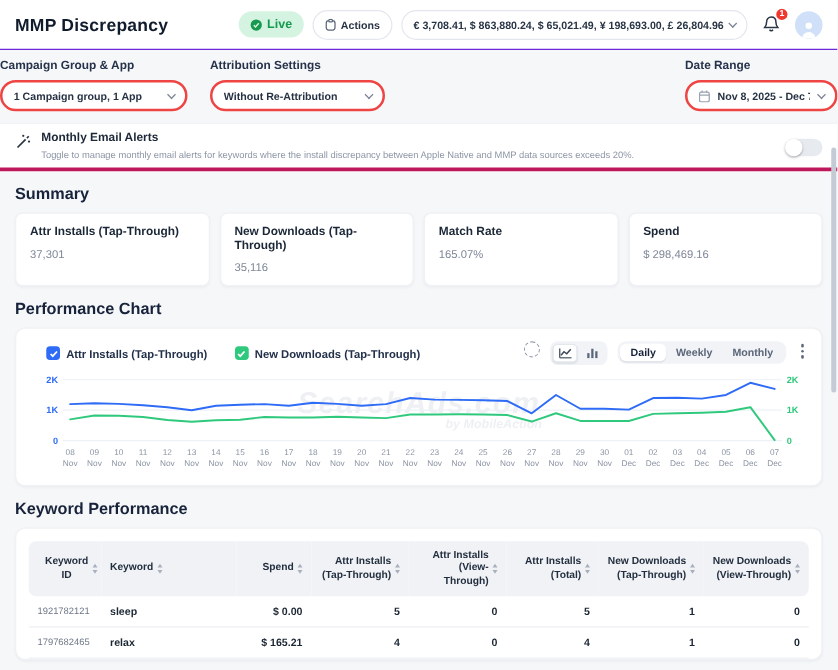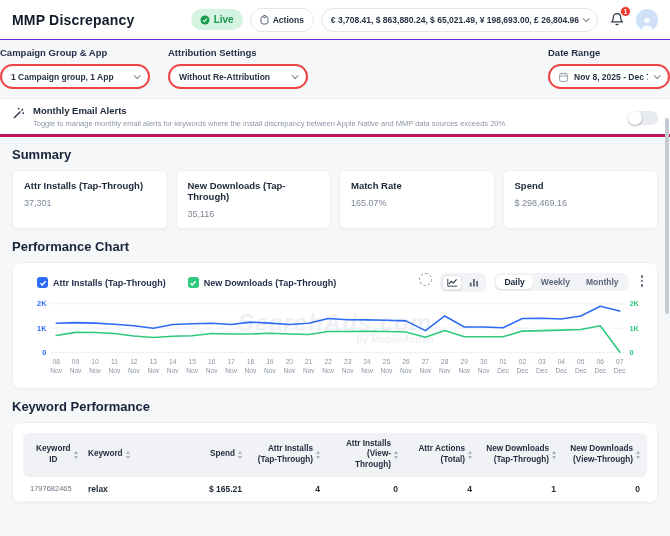--- a/index.html
+++ b/index.html
@@ -378,21 +378,21 @@
               <div class="th-in right">
                 <span>Attr Installs (View-Through)</span>
                 <span class="sort">
                   <i class="up"></i>
                   <i class="down"></i>
                 </span>
               </div>
             </th>
             <th style="width: 74px;">
               <div class="th-in right">
-                <span>Attr Actions (Total)</span>
+                <span>Attr Installs (Total)</span>
                 <span class="sort">
                   <i class="up"></i>
                   <i class="down"></i>
                 </span>
               </div>
             </th>
             <th style="width: 84px;">
               <div class="th-in right">
                 <span>New Downloads (Tap-Through)</span>
                 <span class="sort">
@@ -406,20 +406,30 @@
                 <span>New Downloads (View-Through)</span>
                 <span class="sort">
                   <i class="up"></i>
                   <i class="down"></i>
                 </span>
               </div>
             </th>
           </tr>
         </thead>
       <tbody id="kw-tbody">
+          <tr>
+            <td class="id-cell">1921782121</td>
+            <td class="kw-cell">sleep</td>
+            <td class="num">$ 0.00</td>
+            <td class="num">5</td>
+            <td class="num">0</td>
+            <td class="num">5</td>
+            <td class="num">1</td>
+            <td class="num">0</td>
+          </tr>
           <tr>
             <td class="id-cell">1797682465</td>
             <td class="kw-cell">relax</td>
             <td class="num">$ 165.21</td>
             <td class="num">4</td>
             <td class="num">0</td>
             <td class="num">4</td>
             <td class="num">1</td>
             <td class="num">0</td>
           </tr>

